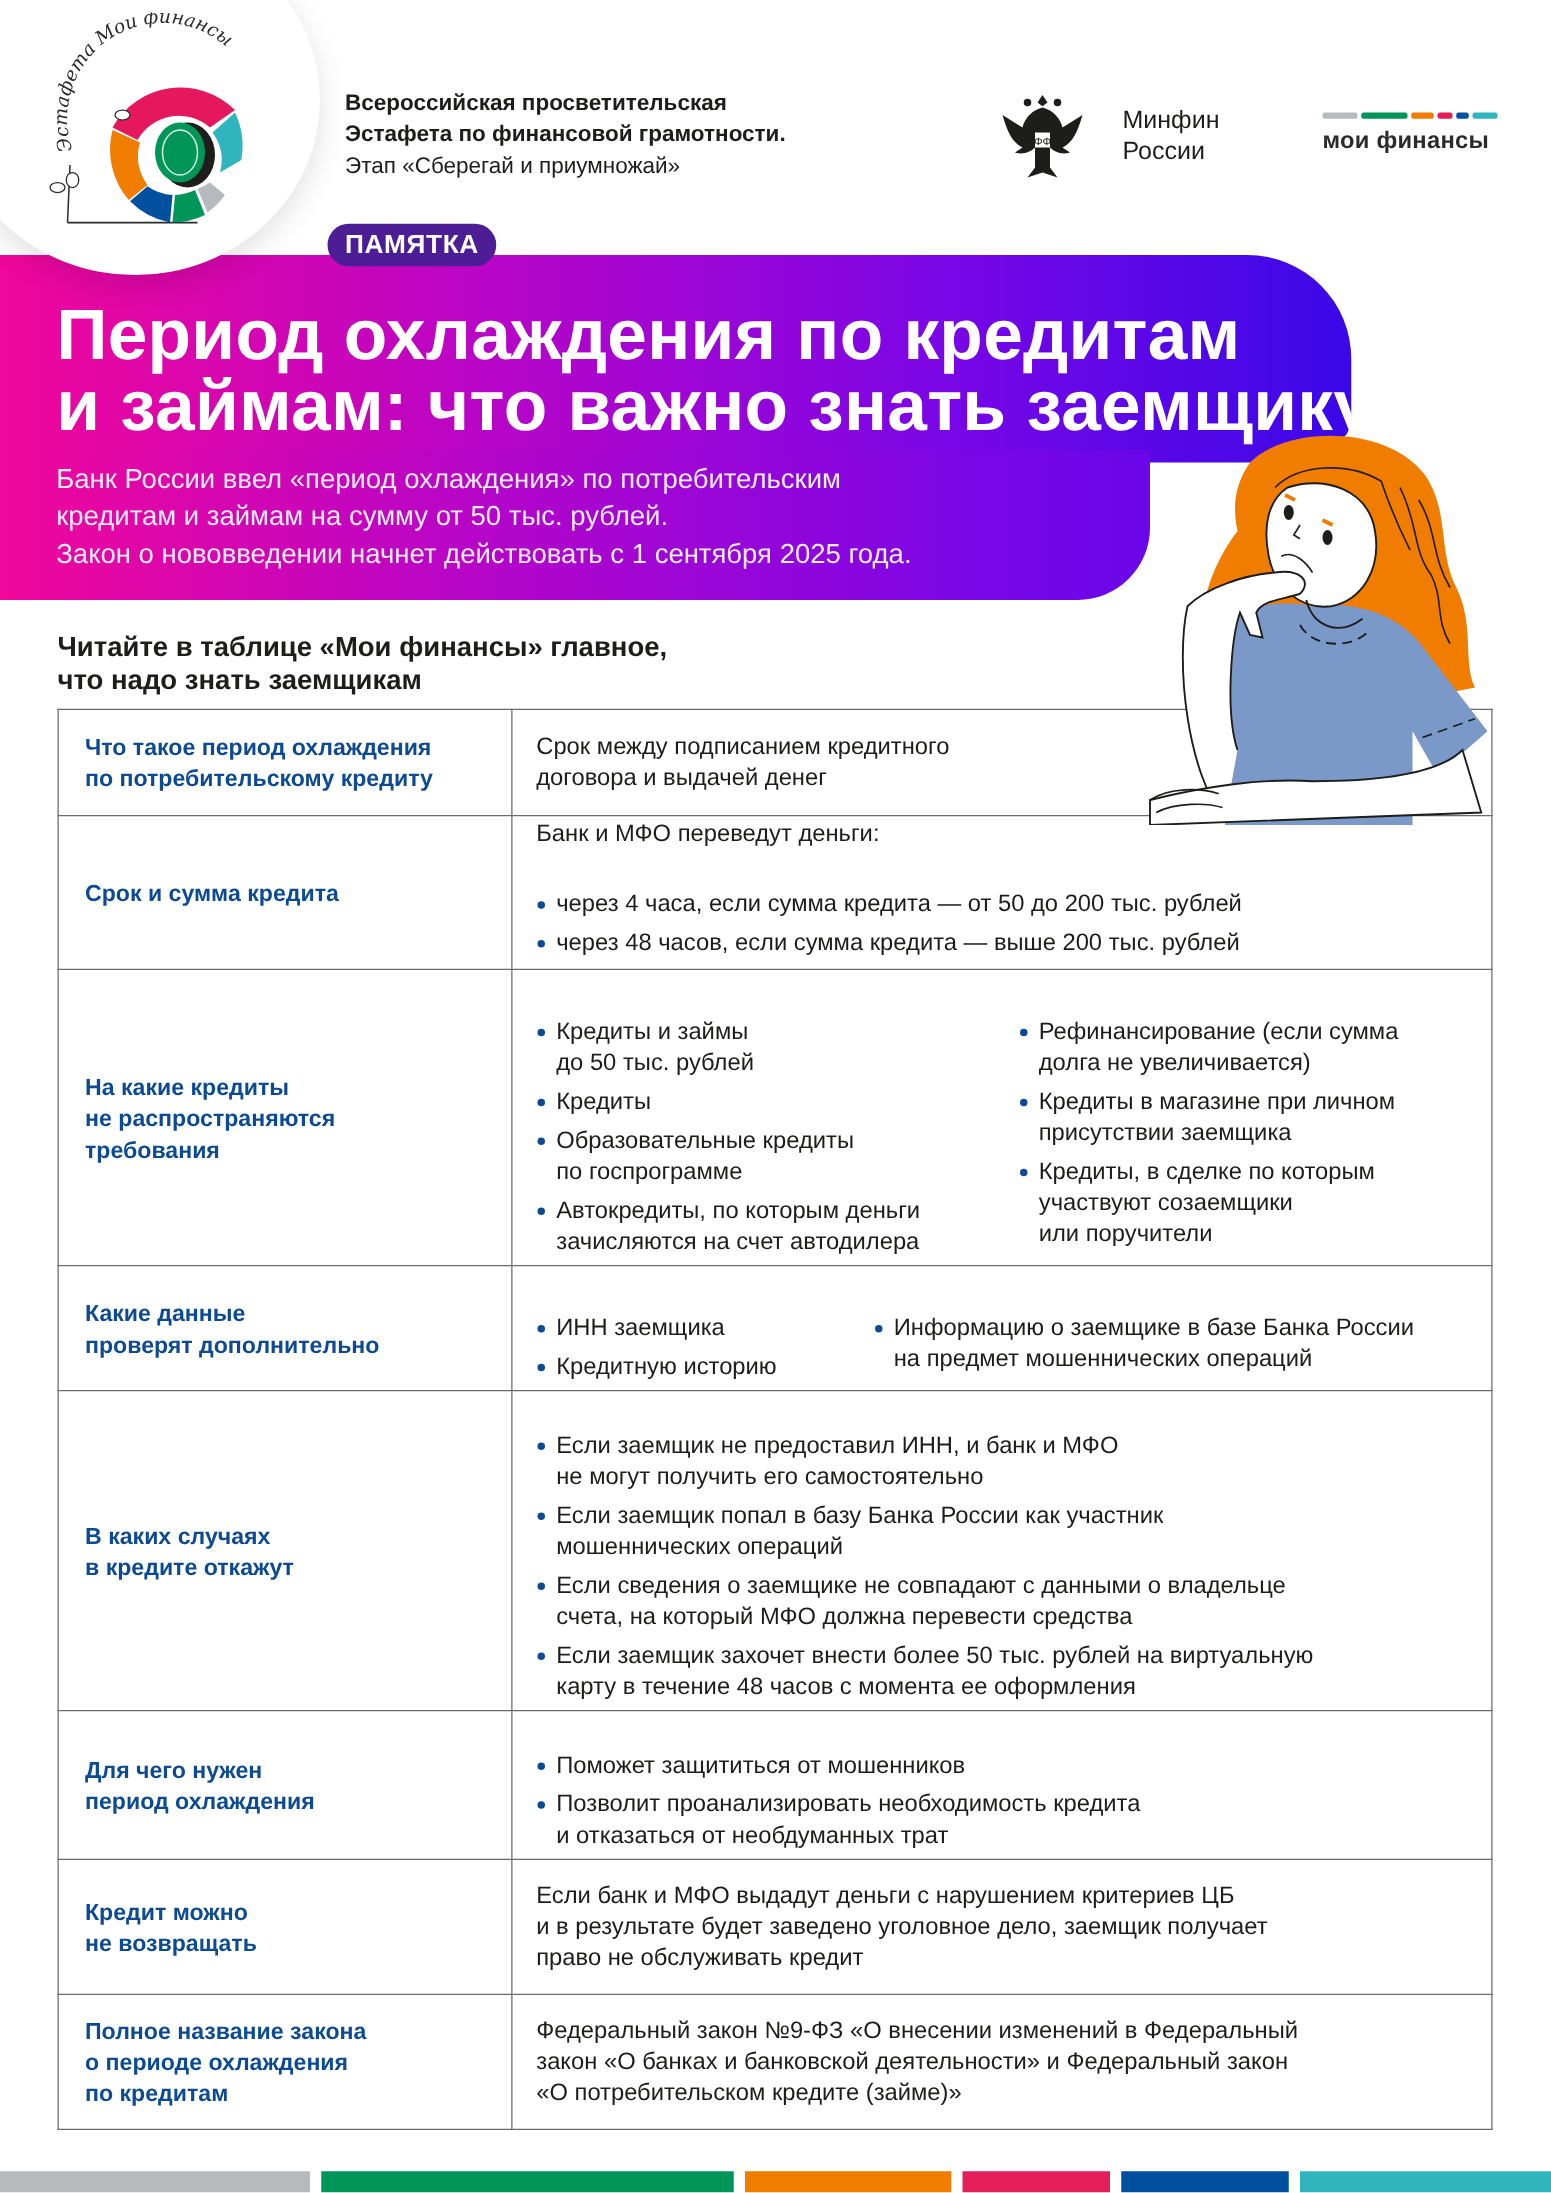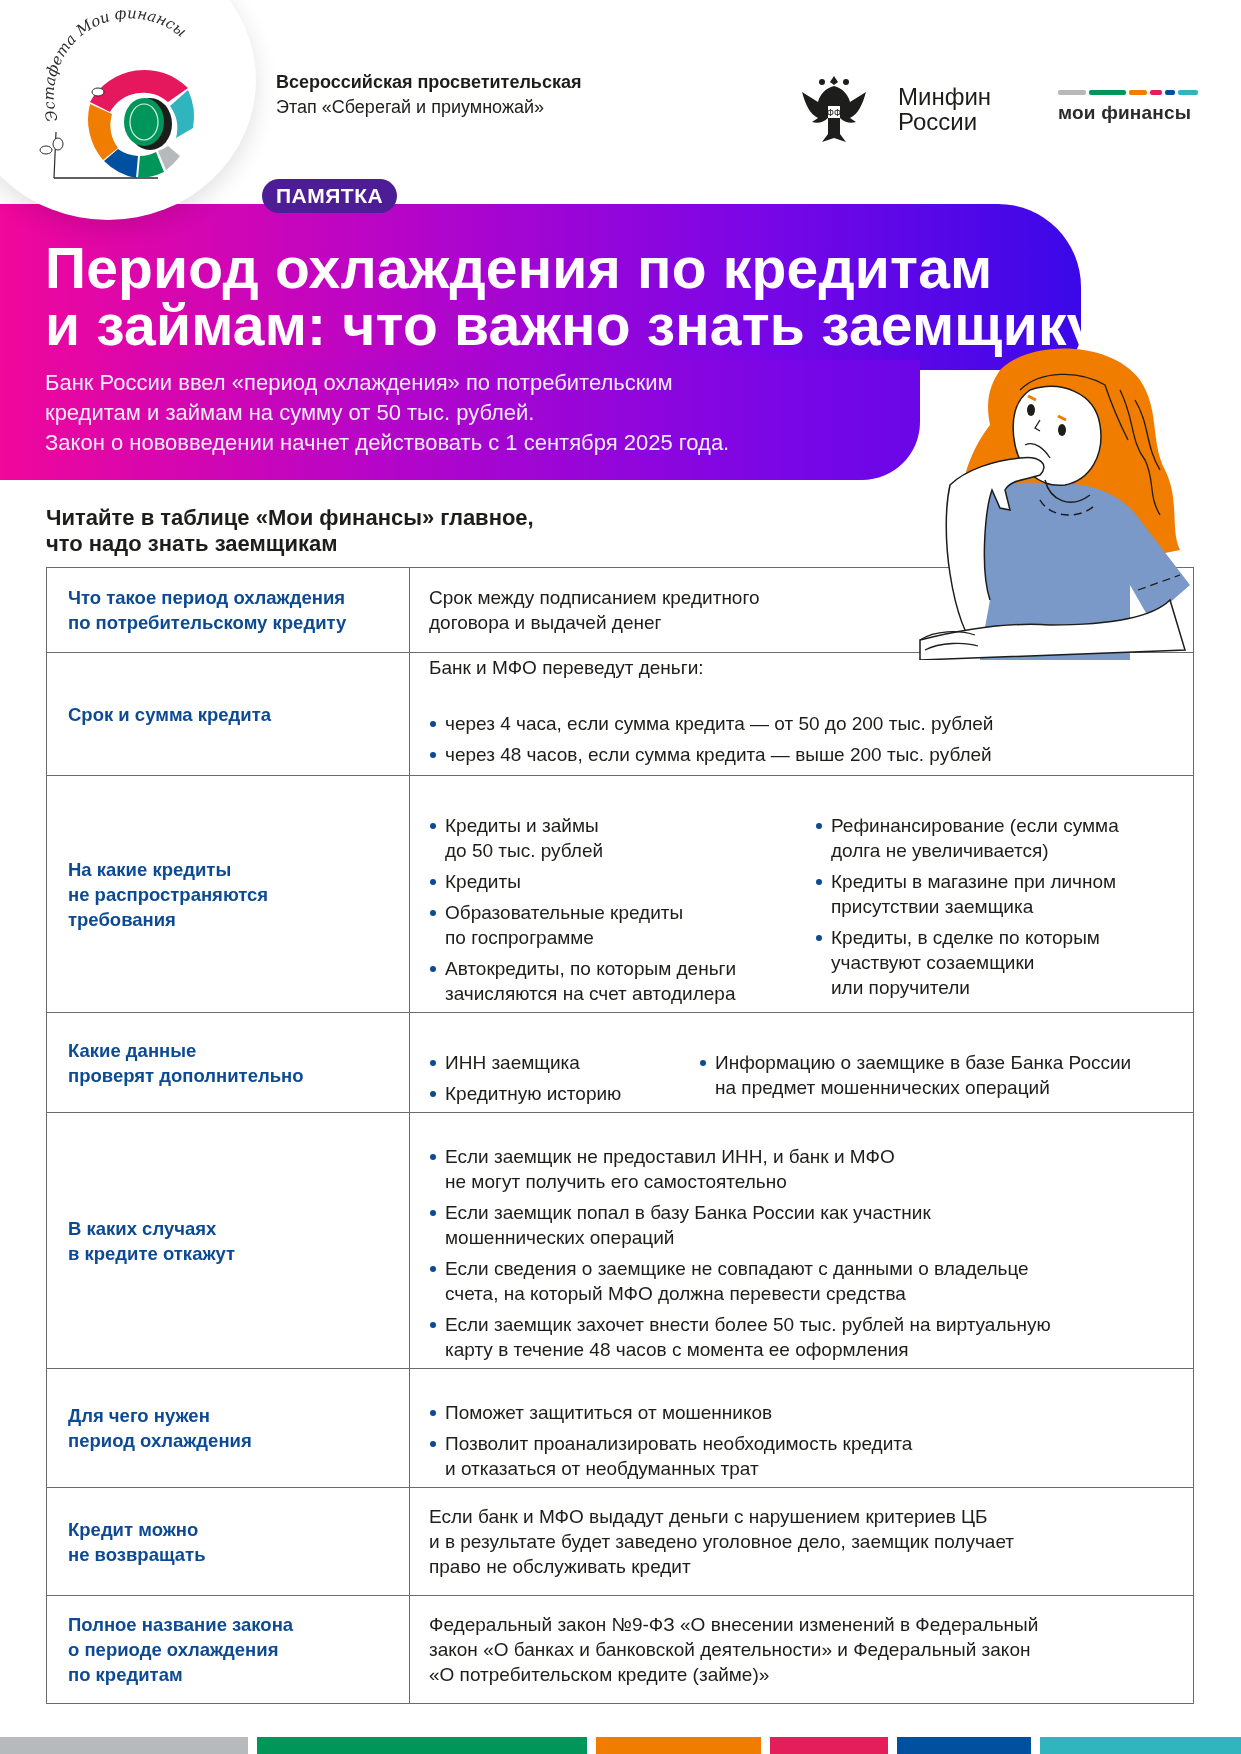--- a/index.html
+++ b/index.html
@@ -13,21 +13,21 @@
     box-shadow: 0 8px 24px rgba(0,0,0,0.12);
     z-index: 3;
   }
   .logo-svg { position: absolute; left: 18px; top: 10px; z-index: 4; }
 
   .org-block { position: absolute; left: 276px; top: 70px; z-index: 4; }
   .org-line { font-size: 18px; line-height: 25px; color: #1d1d1b; }
   .org-line.bold { font-weight: bold; }
 
   .minfin { position: absolute; left: 796px; top: 72px; display: flex; align-items: center; gap: 26px; }
-  .minfin-text { font-size: 24px; line-height: 25px; color: #1d1d1b; }
+  .minfin-text { font-size: 20px; line-height: 25px; color: #1d1d1b; }
 
   .moifin { position: absolute; left: 1058px; top: 90px; }
   .moifin-bar { display: flex; gap: 3px; height: 5px; margin-bottom: 7px; }
   .moifin-bar span { display: block; height: 5px; border-radius: 2px; }
   .moifin-text { font-size: 19px; font-weight: bold; color: #2b2b2b; letter-spacing: 0.2px; }
 
   
   .hero-top {
     position: absolute; left: 0; top: 204px; width: 1081px; height: 166px;
     background: linear-gradient(90deg, #f0079b 0%, #b505c9 38%, #7a06e6 70%, #3a08e8 100%);
@@ -111,20 +111,21 @@
   <ellipse cx="132" cy="114" rx="22" ry="26" fill="#1d1d1b"></ellipse>
   <ellipse cx="126" cy="112" rx="20" ry="24" fill="#00965a"></ellipse>
   <ellipse cx="126" cy="112" rx="14" ry="18" fill="none" stroke="#d8f3e6" stroke-width="1.2"></ellipse>
   <ellipse cx="80" cy="82" rx="6" ry="4" fill="#fff" stroke="#2b2b2b"></ellipse>
   <ellipse cx="28" cy="140" rx="6" ry="4" fill="#fff" stroke="#2b2b2b"></ellipse>
   <ellipse cx="40" cy="134" rx="5" ry="6" fill="#fff" stroke="#2b2b2b"></ellipse>
 </svg>
 
 <div class="org-block">
   <div class="org-line bold">Всероссийская просветительская</div>
+  <div class="org-line bold">Эстафета по финансовой грамотности.</div>
   <div class="org-line">Этап «Сберегай и приумножай»</div>
 </div>
 
 <div class="minfin">
   <svg width="76" height="74" viewBox="0 0 76 74">
     <path d="M38,4 l4,6 -4,3 -4,-3 z" fill="#1d1d1b"></path>
     <circle cx="26" cy="10" r="3" fill="#1d1d1b"></circle>
       <circle cx="50" cy="10" r="3" fill="#1d1d1b"></circle>
     <path d="M38,14 C30,16 24,22 22,30 L6,20 C10,34 14,42 22,46 L16,50 C22,52 28,50 32,46 L32,62 L26,70 L38,66 L50,70 L44,62 L44,46 C48,50 54,52 60,50 L54,46 C62,42 66,34 70,20 L54,30 C52,22 46,16 38,14 Z" fill="#1d1d1b"></path>
     <rect x="32" y="34" width="12" height="12" fill="#ffffff"></rect>

